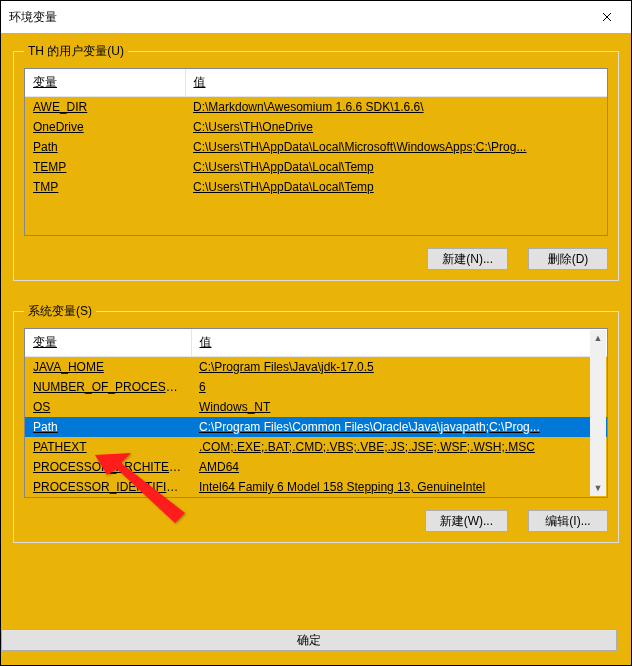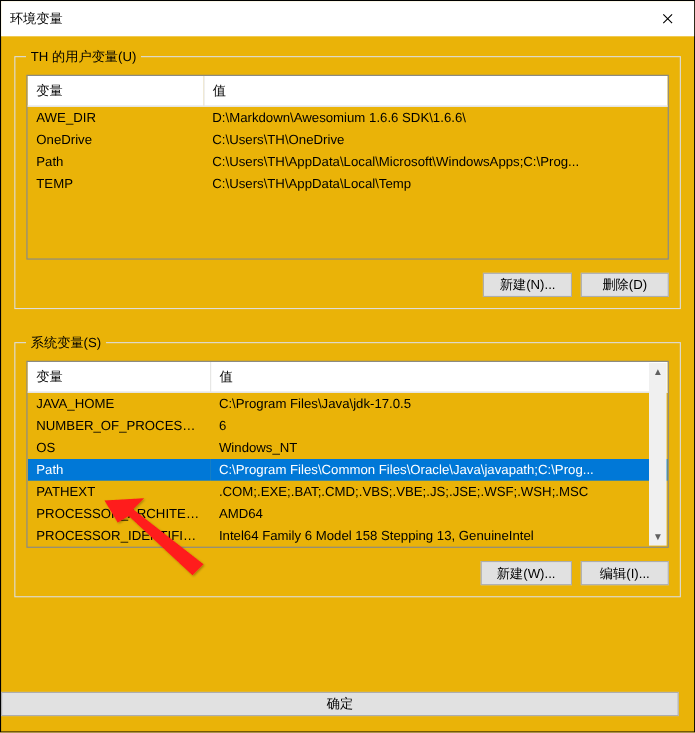--- a/index.html
+++ b/index.html
@@ -7,28 +7,28 @@
   .window { width:632px; height:666px; border:1px solid #000; background:#eab308; display:flex; flex-direction:column; position:relative; }
   .titlebar { height:32px; display:flex; align-items:center; padding:0 8px; border-bottom:0; background:#fff; }
   .titlebar .title { flex:1; font-size:12px; color:#000; }
   .close { width:40px; height:30px; display:flex; align-items:center; justify-content:center; margin-right:-4px; }
   .close svg { width:10px; height:10px; }
   .content { flex:1; padding:6px 12px 0 12px; display:flex; flex-direction:column; }
   fieldset { border:1px solid #ddd; margin:4px 0 18px 0; padding:8px 10px 10px 10px; }
   legend { font-size:12px; padding:0 4px; color:#000; }
   .table-wrap { border:1px solid #828790; height:168px; overflow:hidden; position:relative; }
   .table-wrap.sys { height:170px; }
-  .tbl { width:100%; border-collapse:collapse; table-layout:fixed; }
+  .tbl { width:100%; border-collapse:collapse; table-layout:fixed;text-decoration:underline; }
   .tbl th { text-align:left; font-weight:400; padding:5px 8px; background:#fff; border-bottom:1px solid #e5e5e5; border-right:1px solid #e5e5e5; }
   .tbl th:last-child { border-right:none; }
   .tbl td { padding:3px 8px; white-space:nowrap; overflow:hidden; text-overflow:ellipsis; cursor:default; }
   .tbl tr.sel td { background:#0078d7; color:#fff; }
   .tbl .col-var { width:160px; }
   .tbl.sys-t .col-var { width:166px; }
-  .btnrow { display:flex; justify-content:flex-end; gap:8px; margin-top:12px; }
+  .btnrow { display:flex; justify-content:flex-end; gap:20px; margin-top:12px; }
   .btn { min-width:80px; height:22px; border:1px solid #adadad; background:#e1e1e1; padding:0 14px; cursor:default; display:inline-flex; align-items:center; justify-content:center; }
   .footer { display:flex; justify-content:flex-end; gap:8px; padding:12px 14px 14px 0;flex-direction:column; }
   .scrollbar { position:absolute; right:1px; top:1px; bottom:1px; width:16px; background:#f0f0f0; display:flex; flex-direction:column; }
   .sb-btn { height:16px; display:flex; align-items:center; justify-content:center; color:#606060; font-size:9px; }
   .sb-track { flex:1; }
   .arrow-overlay { position:absolute; left:46px; top:406px; pointer-events:none; }
 </style>
 </head>
 <body>
 
@@ -66,20 +66,24 @@
               <tr>
                 <td>OneDrive</td>
                 <td>C:\Users\TH\OneDrive</td>
               </tr>
               <tr>
                 <td>Path</td>
                 <td>C:\Users\TH\AppData\Local\Microsoft\WindowsApps;C:\Prog...</td>
               </tr>
               <tr>
                 <td>TEMP</td>
+                <td>C:\Users\TH\AppData\Local\Temp</td>
+              </tr>
+              <tr>
+                <td>TMP</td>
                 <td>C:\Users\TH\AppData\Local\Temp</td>
               </tr>
             </tbody>
         </table>
       </div>
       <div class="btnrow">
         <div class="btn">新建(N)...</div>
         <div class="btn">删除(D)</div>
       </div>
     </fieldset>

